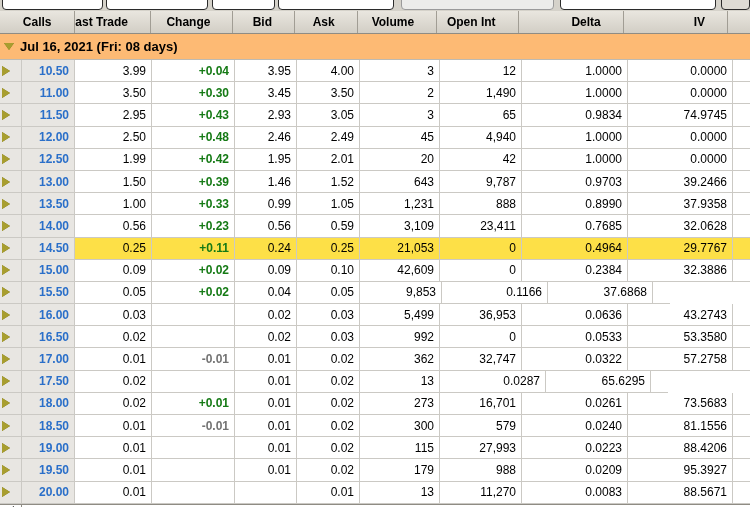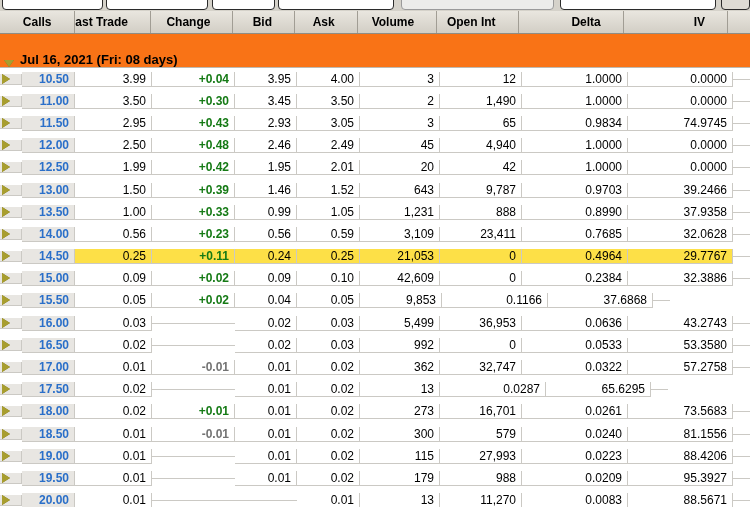--- a/index.html
+++ b/index.html
@@ -31,34 +31,34 @@
   }
   .colheader .hcell{
     display:flex;align-items:center;justify-content:flex-end;
     padding-right:22px;border-right:1px solid #a19d94;
     white-space:nowrap;overflow:hidden;
   }
   .hcell:last-child{border-right:none;}
 
   
   .grouprow{
-    display:flex;align-items:flex-end;height:34px;
-    background:#f97316;border-bottom:1px solid #bdbab2;
+    display:flex;align-items:center;height:26px;
+    background:#fdba74;border-bottom:1px solid #bdbab2;
     font-weight:bold;font-size:13px;
   }
   .tri-down{
     width:0;height:0;margin:0 6px 0 4px;
     border-left:5px solid transparent;border-right:5px solid transparent;
     border-top:7px solid #a89e2f;
     filter:drop-shadow(0 0 0.5px #776e1a);
   }
 
   
   .rows{position:relative;}
-  .row{display:flex;height:22.2px;align-items:center;}
+  .row{display:flex;height:22.2px;}
   .cell{
     display:flex;align-items:center;justify-content:flex-end;
     padding-right:5px;
     border-right:1px solid #cbc9c4;border-bottom:1px solid #cbc9c4;
     background:#fff;white-space:nowrap;overflow:hidden;
   }
   .col-arrow  {width:22px;background:#e8e6e2;justify-content:flex-start;padding:0 0 0 2px;}
   .col-strike {width:53px;background:#e8e6e2;color:#2a6fc9;font-weight:bold;}
   .col-last   {width:77px;}
   .col-change {width:83px;font-weight:bold;}

